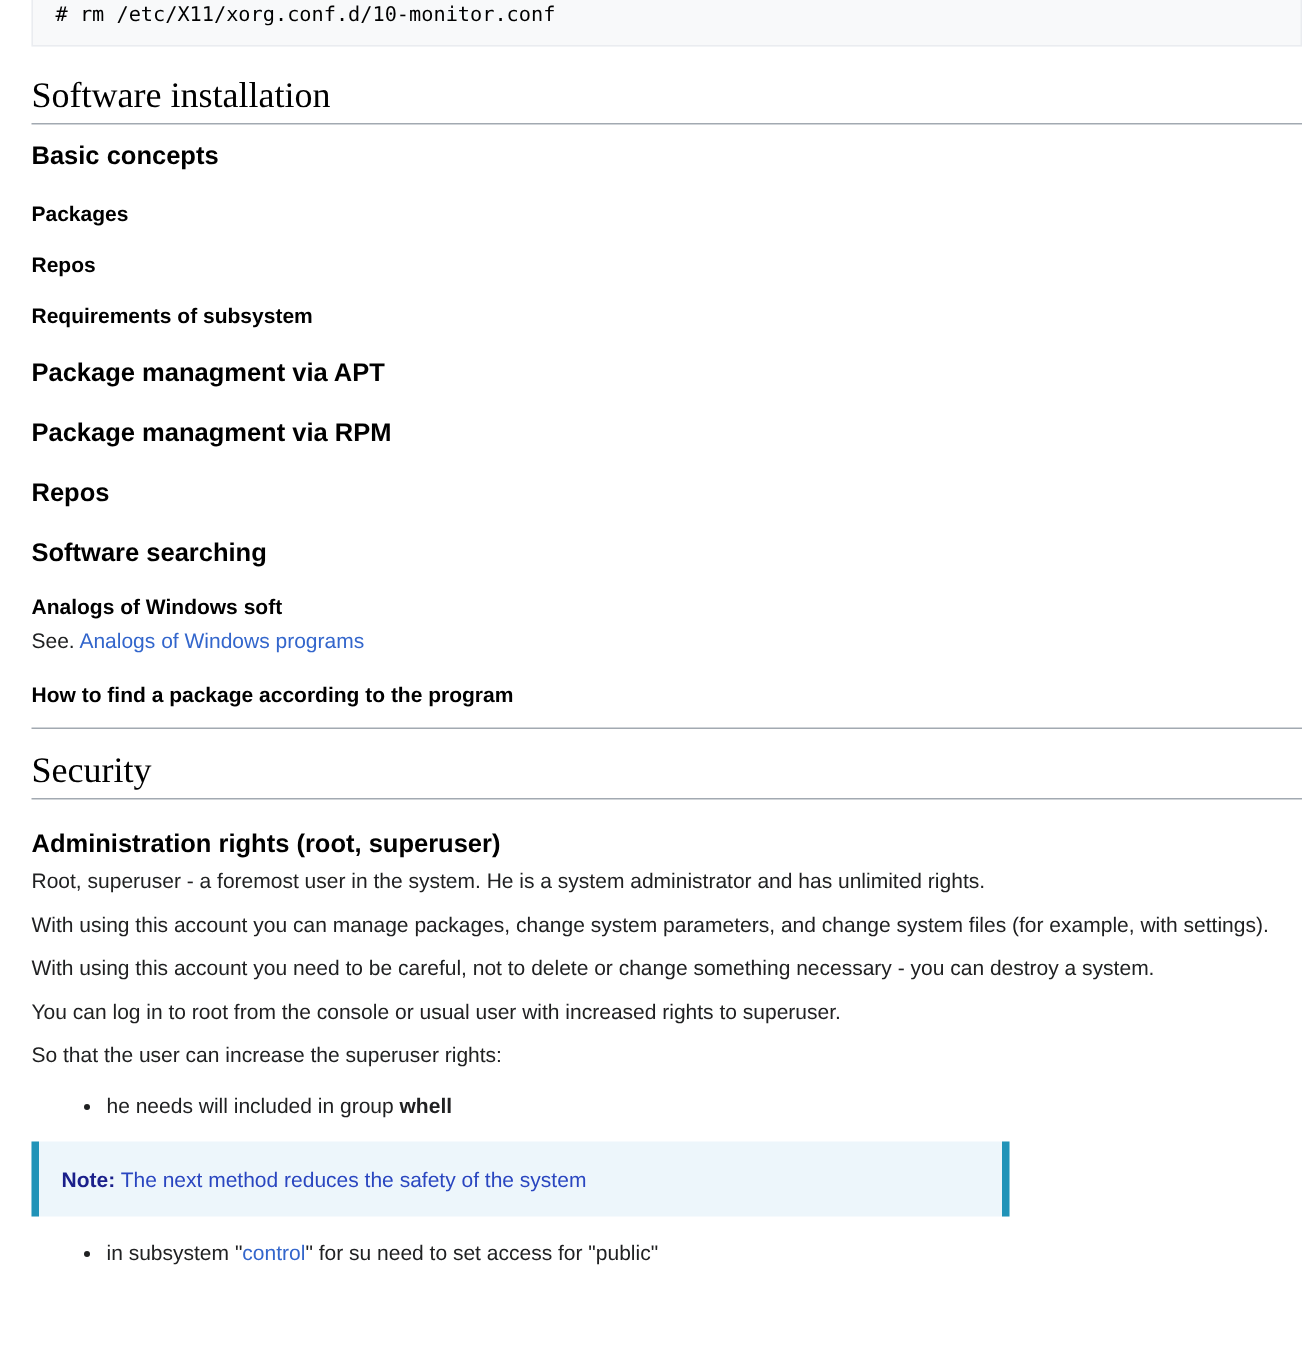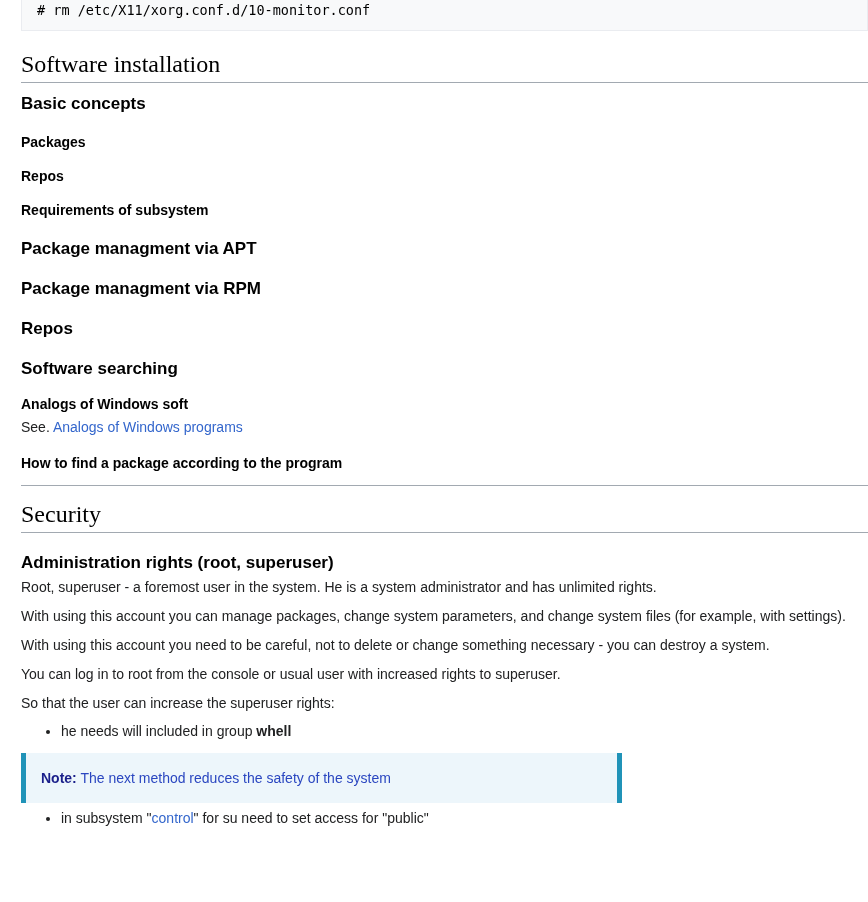--- a/index.html
+++ b/index.html
@@ -48,25 +48,25 @@
 
   a.wiki-link { color: #3366cc; text-decoration: none; cursor: pointer; }
 
   hr.section-rule {
     border: none; height: 1px; background: #a2a9b1;
     margin: 13px 0 0 0;
   }
 
   ul.wiki-list { margin: 8px 0 0 0; padding: 0 0 0 36px; }
   ul.bottom-list { margin-top: 5px; }
-  ul.wiki-list li { margin: 4px; line-height: 20px; }
+  ul.wiki-list li { margin: 14px; line-height: 20px; }
 
   .note-box {
     box-sizing: border-box;
-    width: 601px; height: 50px;
+    width: 652px; height: 50px;
     margin-top: 12px;
     background: #edf6fb;
     border-left: 5px solid #2093b8;
     border-right: 5px solid #2093b8;
     padding: 15px 10px 15px 15px;
   }
   .note-label { font-weight: bold; color: #1a1f8a; }
   .note-text { color: #2a46c0; }
 </style>
 </head>

